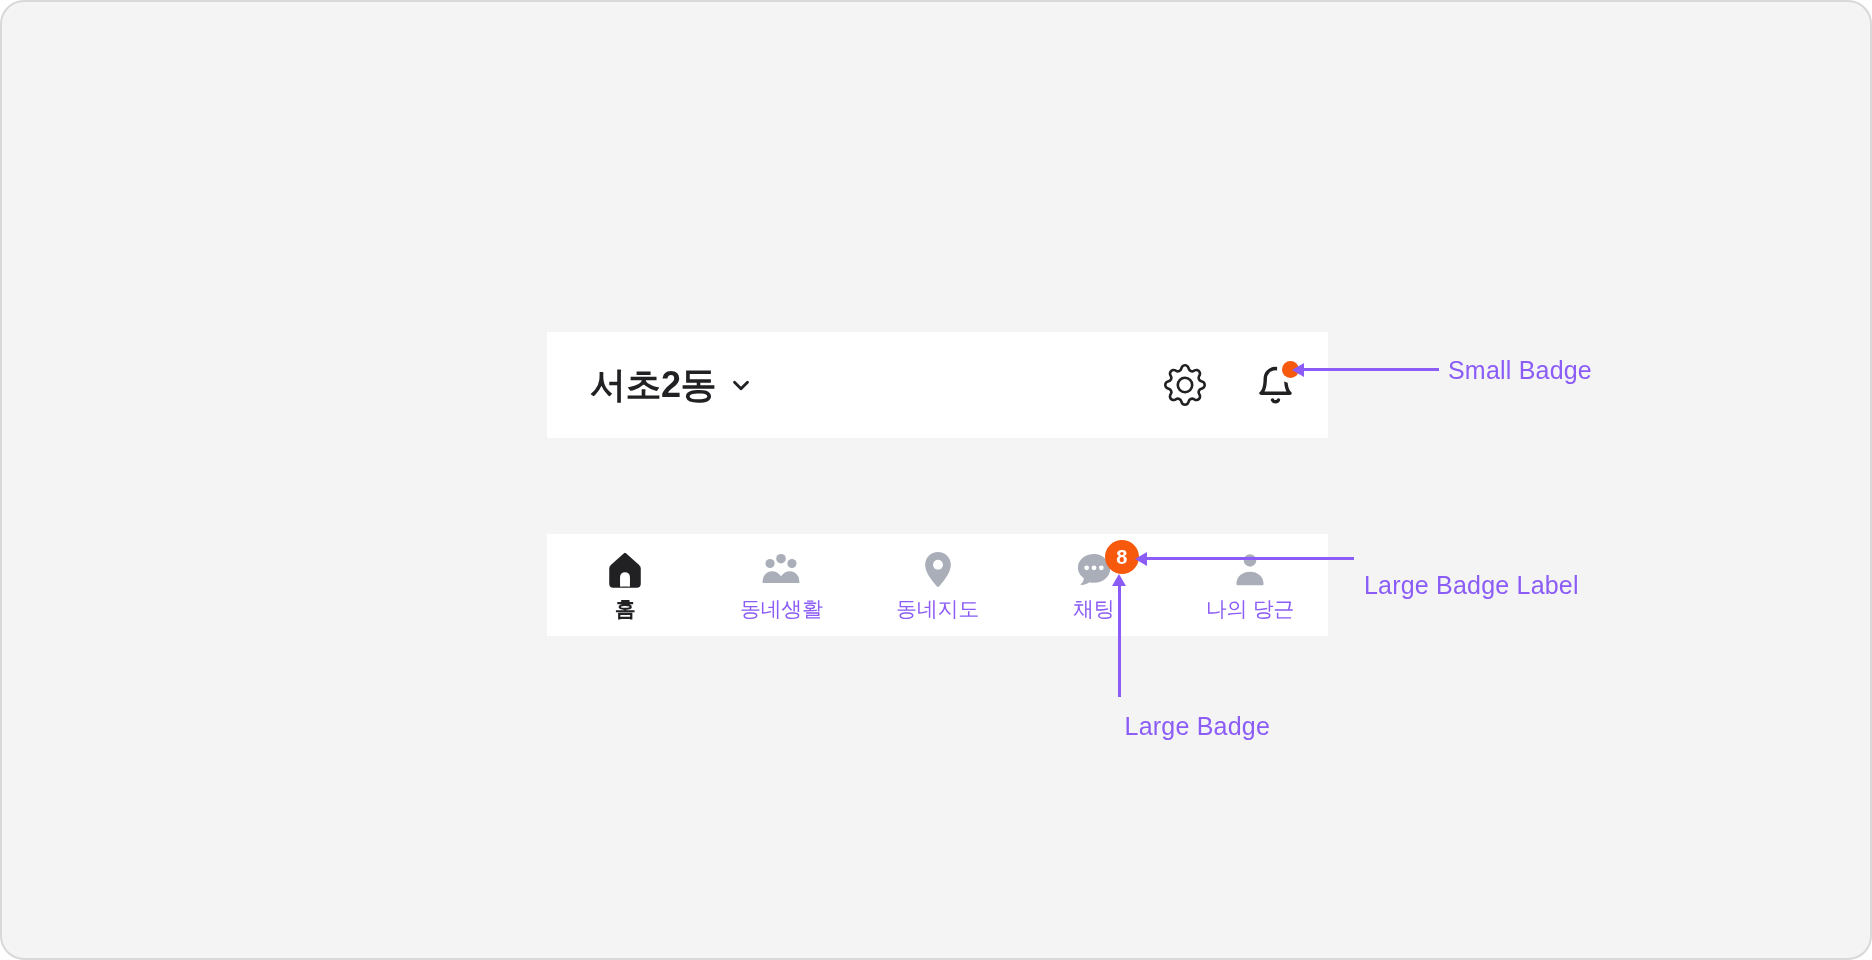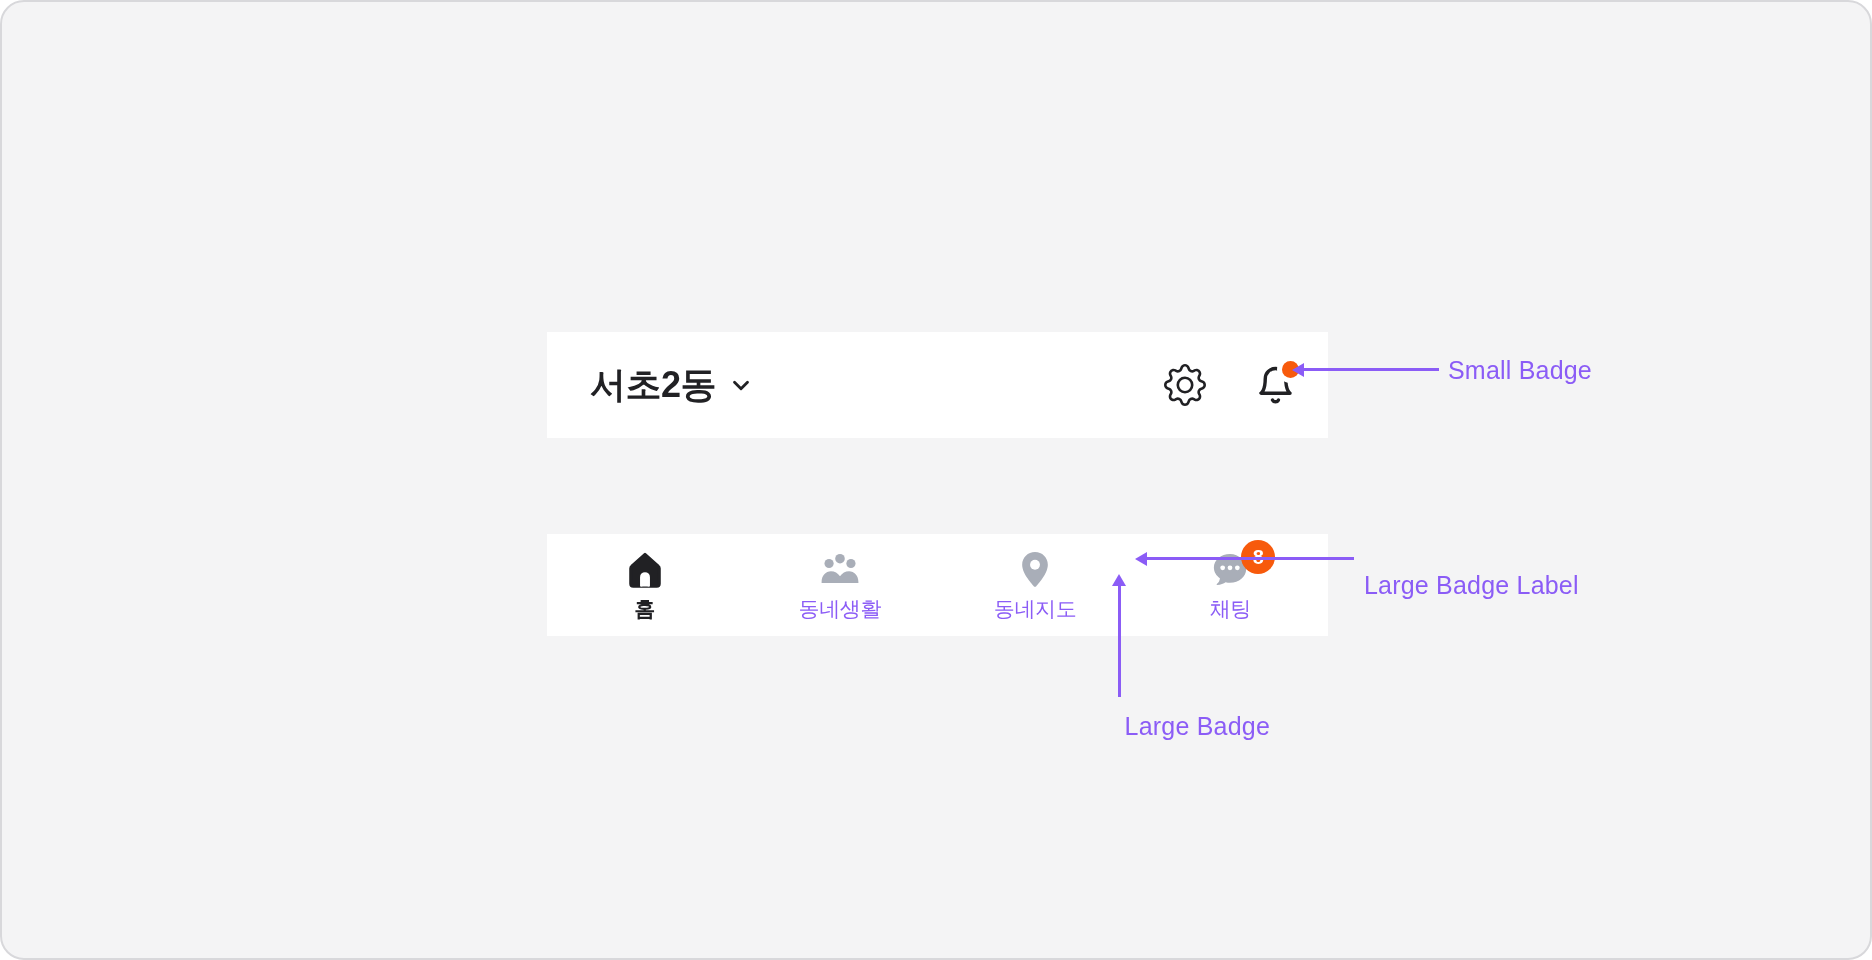--- a/index.html
+++ b/index.html
@@ -122,20 +122,29 @@
           <path d="M12 3.3c-4.9 0-8.8 3.3-8.8 7.4 0 2.4 1.3 4.5 3.3 5.8-.1 1.1-.6 2.4-1.7 3.2-.2.2-.1.5.2.5 1.9 0 3.6-.8 4.6-1.5.8.2 1.6.3 2.4.3 4.9 0 8.8-3.3 8.8-7.4S16.9 3.3 12 3.3z"></path>
           <circle cx="8" cy="10.8" r="1.3" fill="#ffffff"></circle>
           <circle cx="12" cy="10.8" r="1.3" fill="#ffffff"></circle>
           <circle cx="16" cy="10.8" r="1.3" fill="#ffffff"></circle>
         </svg>
         <span class="big-badge">8</span>
       </span>
       <span class="tab-label">채팅</span>
     </button>
 
+    <button class="tab">
+      <span class="tab-icon">
+        <svg width="44" height="44" viewBox="0 0 24 24" fill="#a9aeb8">
+          <circle cx="12" cy="6.8" r="3.4"></circle>
+          <path d="M4.6 19.6c0-4 3.3-6.6 7.4-6.6s7.4 2.6 7.4 6.6c0 .4-.3.7-.7.7H5.3c-.4 0-.7-.3-.7-.7z"></path>
+        </svg>
+      </span>
+      <span class="tab-label">나의 당근</span>
+    </button>
 
   </div>
 
   <div class="ann arrow-left" style="left:1290px;top:361px;"></div>
   <div class="ann ann-line-h" style="left:1300px;top:366px;width:137px;"></div>
   <div class="ann ann-text" style="left:1446px;top:352px;">Small Badge</div>
 
   <div class="ann arrow-left" style="left:1133px;top:550px;"></div>
   <div class="ann ann-line-h" style="left:1143px;top:555px;width:209px;"></div>
   <div class="ann ann-text" style="left:1362px;top:567px;">Large Badge Label</div>

